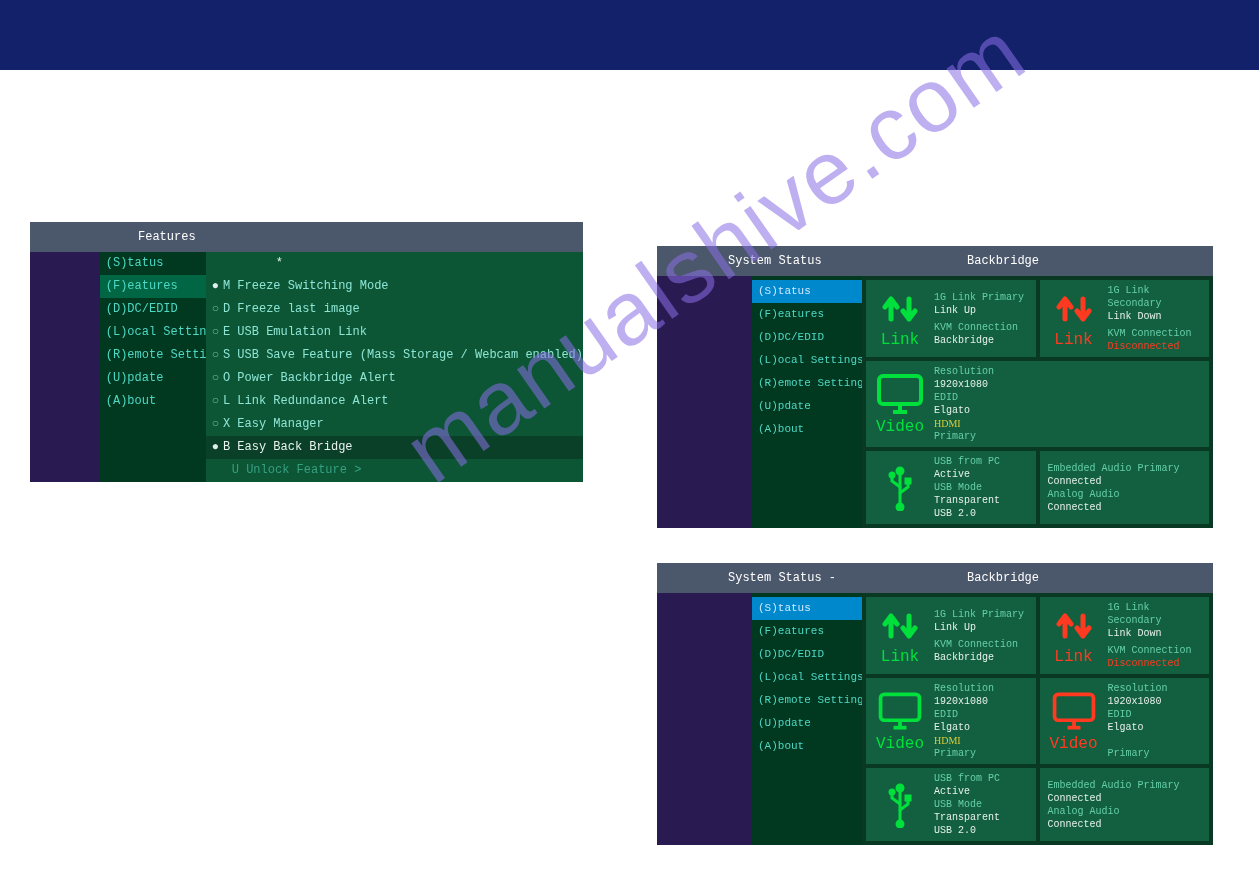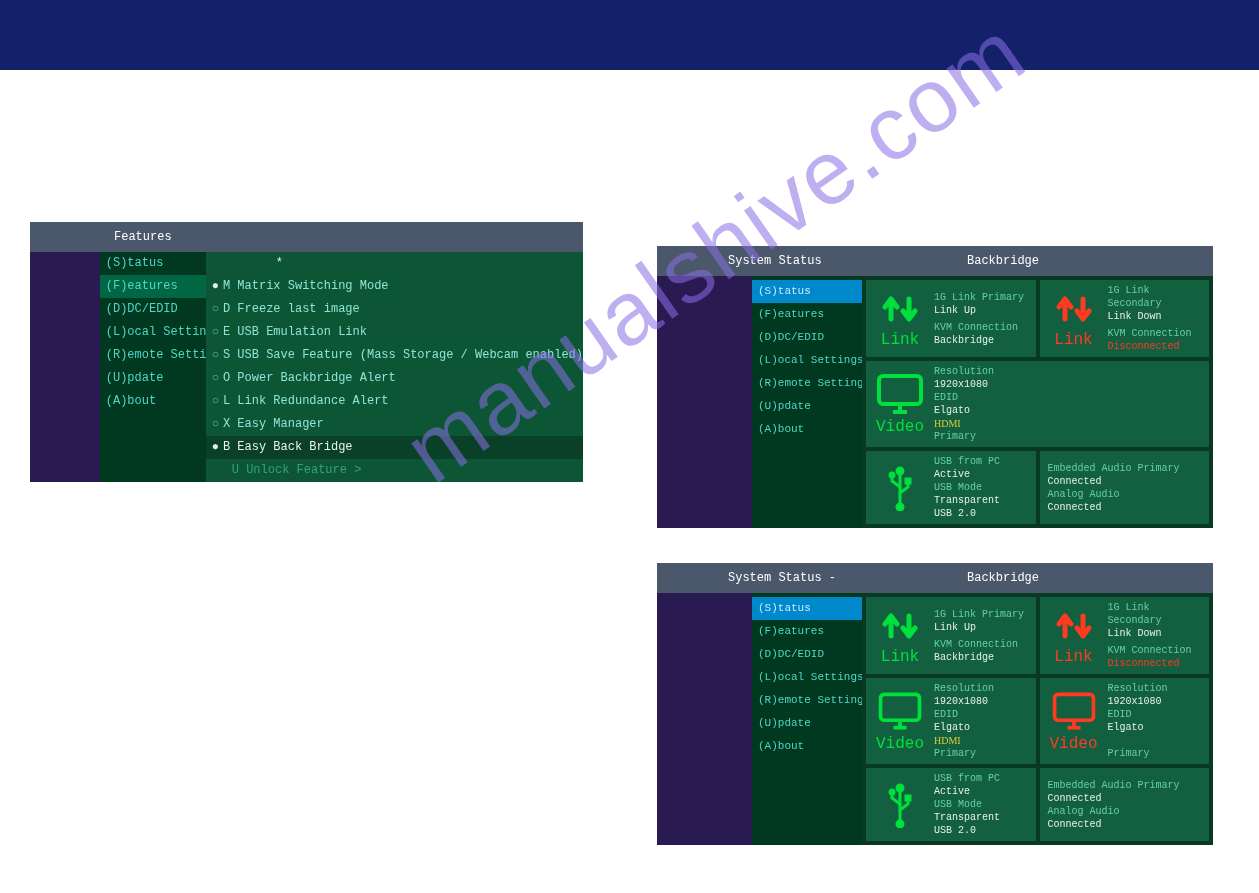--- a/index.html
+++ b/index.html
@@ -36,21 +36,21 @@
     position: absolute;
     top: 222px;
     left: 30px;
     width: 553px;
     background: #0a3d2a;
   }
   .panel1 .title-bar {
     height: 30px;
     background: #4b576b;
     color: #ffffff;
-    padding-left: 84px;
+    padding-left: 108px;
     line-height: 30px;
   }
   .panel1 .body { display: flex; }
   .panel1 .left-gutter { width: 90px; background: #2a1a52; }
   .panel1 .sidebar { width: 106px; background: #003820; display:flex; flex-direction:column; }
   .panel1 .sidebar .item { height:23px; line-height:23px; padding-left:6px; color:#4dd9c4; white-space:nowrap; }
   .panel1 .sidebar .item.selected { background:#006644; color:#4dd9c4; }
   .panel1 .content { flex:1; background:#0c5535; display:flex; flex-direction:column; }
   .panel1 .content .crow { height:23px; line-height:23px; padding-left:6px; color:#8de5d4; white-space:nowrap; display:flex; align-items:center; }
   .panel1 .content .crow .dot { color:#6bbfa8; margin-right:4px; }
@@ -113,21 +113,21 @@
       <div class="item">(D)DC/EDID</div>
       <div class="item">(L)ocal  Settings</div>
       <div class="item">(R)emote Settings</div>
       <div class="item">(U)pdate</div>
       <div class="item">(A)bout</div>
     </div>
     <div class="content">
       <div class="crow top">*</div>
       <div class="crow filled">
           <span class="dot">●</span>
-          <span>M Matrix Switching Mode</span>
+          <span>M Freeze Switching Mode</span>
         </div>
       <div class="crow">
           <span class="dot">○</span>
           <span>D Freeze last image</span>
         </div>
       <div class="crow">
           <span class="dot">○</span>
           <span>E USB Emulation Link</span>
         </div>
       <div class="crow">

